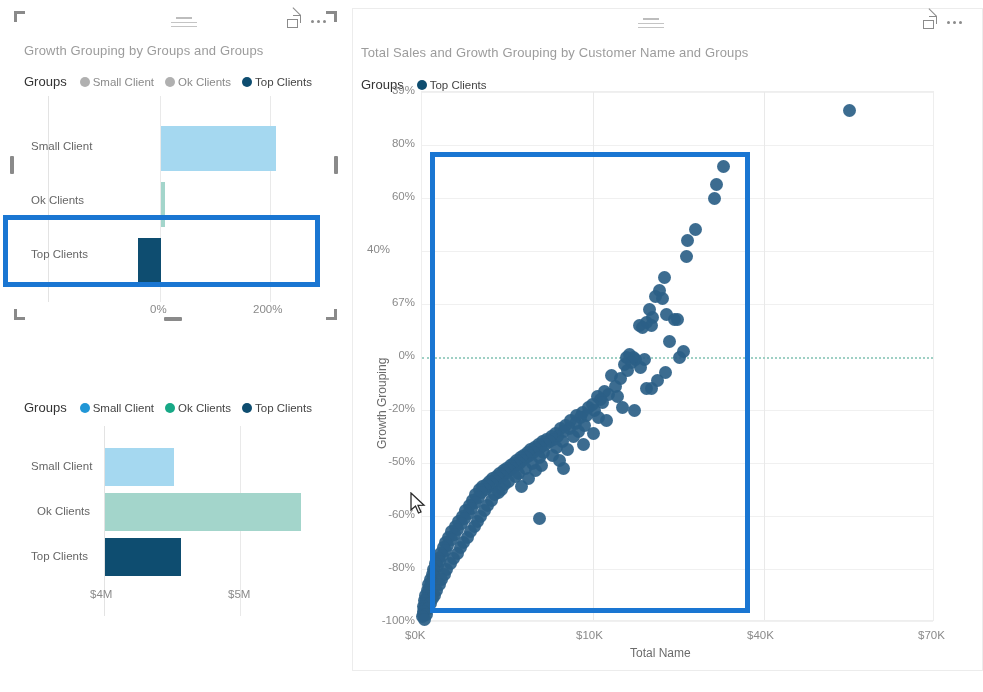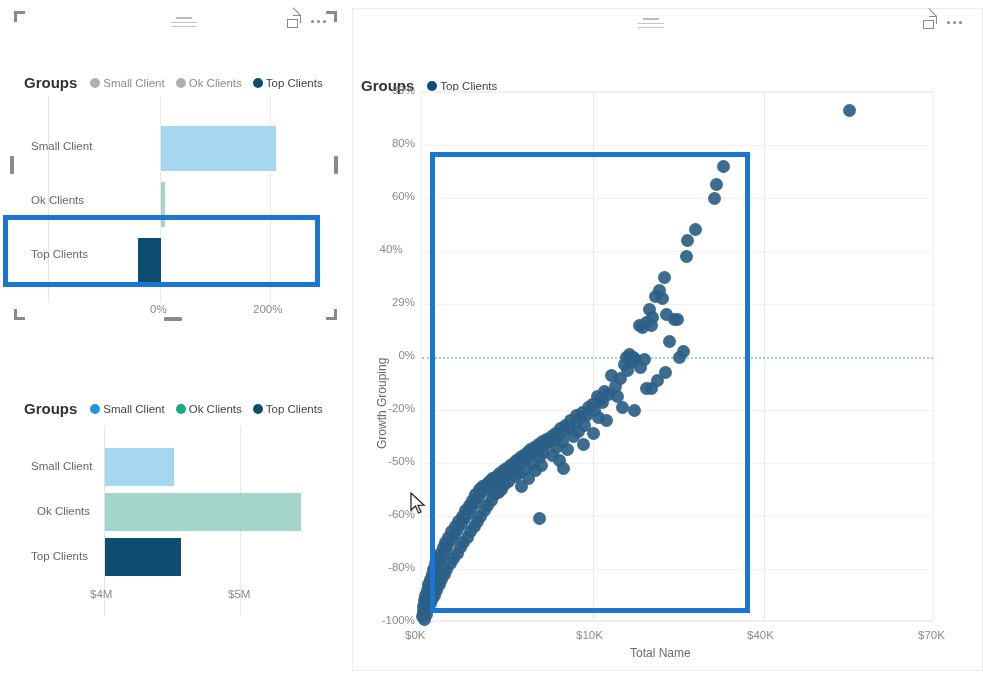--- a/index.html
+++ b/index.html
@@ -51,21 +51,21 @@
   .ellipsis span { width: 3px; height: 3px; border-radius: 50%; background: #8b8b8b; display: block; }
 
   .card-title {
     position: absolute;
     font-size: 13px; color: #9c9c9c; letter-spacing: .15px;
     white-space: nowrap;
   }
 
   
   .legend { position: absolute; display: flex; align-items: center; gap: 11px; }
-  .legend-title { font-size: 15px; color: #333; font-weight: bold; margin-right: 2px; }
+  .legend-title { font-size: 13px; color: #333; font-weight: normal; margin-right: 2px; }
   .legend-item { display: flex; align-items: center; gap: 3px; }
   .legend-dot { width: 10px; height: 10px; border-radius: 50%; display: block; }
   .legend-label { font-size: 11.5px; color: #444; white-space: nowrap; }
   .legend-item.dim .legend-label { color: #8a8a8a; }
 
   
   .plot { position: absolute; }
   .gridline-v { position: absolute; width: 1px; background: #e9e9e9; top: 0; bottom: 0; }
   .gridline-h { position: absolute; height: 1px; background: #f0f0f0; left: 0; right: 0; }
   .axis-lbl {
@@ -139,20 +139,21 @@
             <div class="diag"></div>
         </div>
         <div class="ellipsis">
           <span></span>
             <span></span>
             <span></span>
         </div>
       </div>
     </div>
 
+    <div class="card-title" style="left:13px; top:35px;">Growth Grouping by Groups and Groups</div>
 
     <div class="legend" style="left:13px; top:66px;">
       <span class="legend-title">Groups</span>
       <span class="legend-item dim">
         <span class="legend-dot" style="background:#b0b0b0;"></span>
         <span class="legend-label">Small Client</span>
       </span>
       <span class="legend-item dim">
         <span class="legend-dot" style="background:#b0b0b0;"></span>
         <span class="legend-label">Ok Clients</span>
@@ -243,20 +244,21 @@
             <div class="diag"></div>
         </div>
         <div class="ellipsis">
           <span></span>
             <span></span>
             <span></span>
         </div>
       </div>
     </div>
 
+    <div class="card-title" style="left:8px; top:36px;">Total Sales and Growth Grouping by Customer Name and Groups</div>
 
     <div class="legend" style="left:8px; top:68px;">
       <span class="legend-title">Groups</span>
       <span class="legend-item">
         <span class="legend-dot" style="background:#0e4d70;"></span>
         <span class="legend-label">Top Clients</span>
       </span>
     </div>
 
     <div class="scatter-frame" style="left:68px; top:82px; width:513px; height:530px;" id="scatterFrame">
@@ -482,22 +484,22 @@
           <div class="dot" style="width: 13px; height: 13px; left: -2.225px; top: 515.55px; background: rgb(43, 95, 135);"></div>
           <div class="dot" style="width: 13px; height: 13px; left: -5.987px; top: 518.2px; background: rgb(43, 95, 135);"></div>
           <div class="dot" style="width: 13px; height: 13px; left: -3.764px; top: 520.85px; background: rgb(43, 95, 135);"></div>
         </div>
     </div>
 
     <div id="ylabels">
         <div class="axis-lbl" style="top: 75px; left: 14px; width: 48px; text-align: right;">39%</div>
         <div class="axis-lbl" style="top: 128px; left: 14px; width: 48px; text-align: right;">80%</div>
         <div class="axis-lbl" style="top: 181px; left: 14px; width: 48px; text-align: right;">60%</div>
-        <div class="axis-lbl" style="top: 234px; left: 14px; width: 48px; text-align: center;">40%</div>
-        <div class="axis-lbl" style="top: 287px; left: 14px; width: 48px; text-align: right;">29%</div>
+        <div class="axis-lbl" style="top: 234px; left: 14px; width: 48px; text-align: left;">40%</div>
+        <div class="axis-lbl" style="top: 287px; left: 14px; width: 48px; text-align: right;">67%</div>
         <div class="axis-lbl" style="top: 340px; left: 14px; width: 48px; text-align: right;">0%</div>
         <div class="axis-lbl" style="top: 393px; left: 14px; width: 48px; text-align: right;">-20%</div>
         <div class="axis-lbl" style="top: 446px; left: 14px; width: 48px; text-align: right;">-50%</div>
         <div class="axis-lbl" style="top: 499px; left: 14px; width: 48px; text-align: right;">-60%</div>
         <div class="axis-lbl" style="top: 552px; left: 14px; width: 48px; text-align: right;">-80%</div>
         <div class="axis-lbl" style="top: 605px; left: 14px; width: 48px; text-align: right;">-100%</div>
       </div>
 
     <div id="xlabels">
         <div class="axis-lbl" style="top: 620px; left: 52px;">$0K</div>

